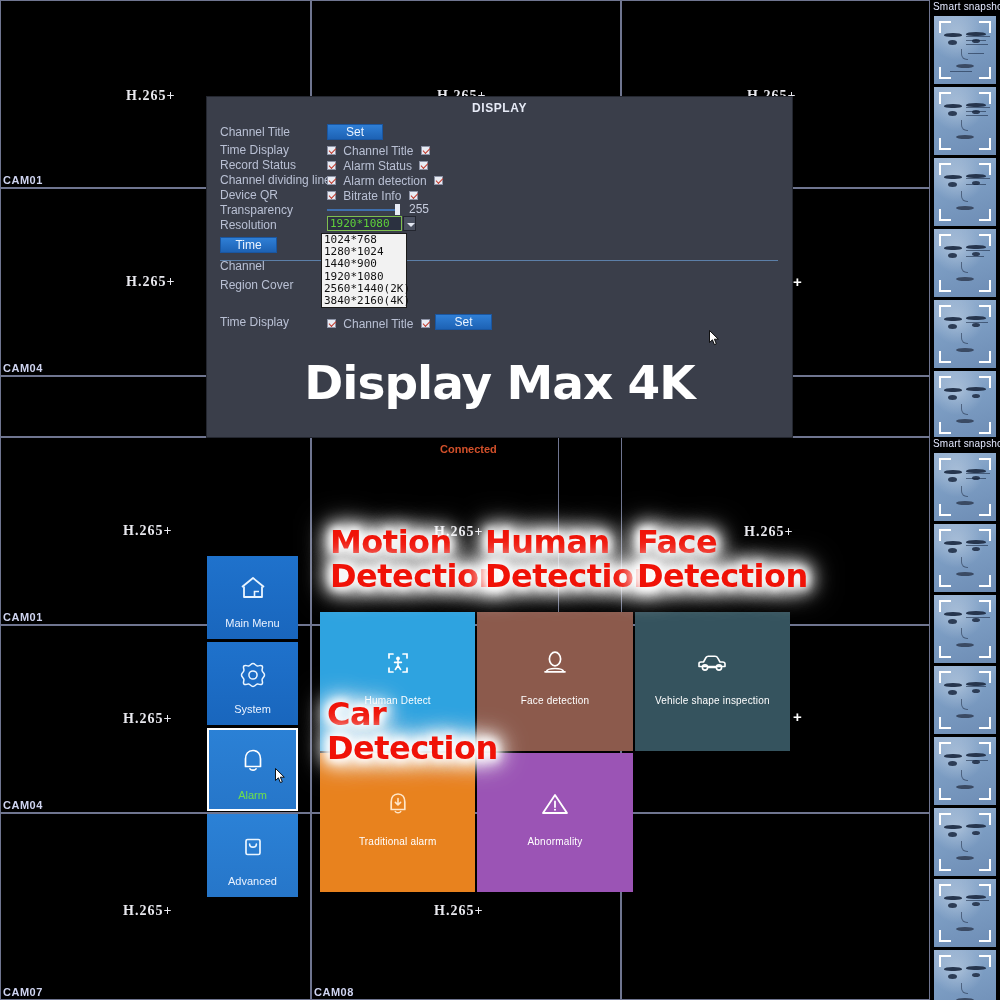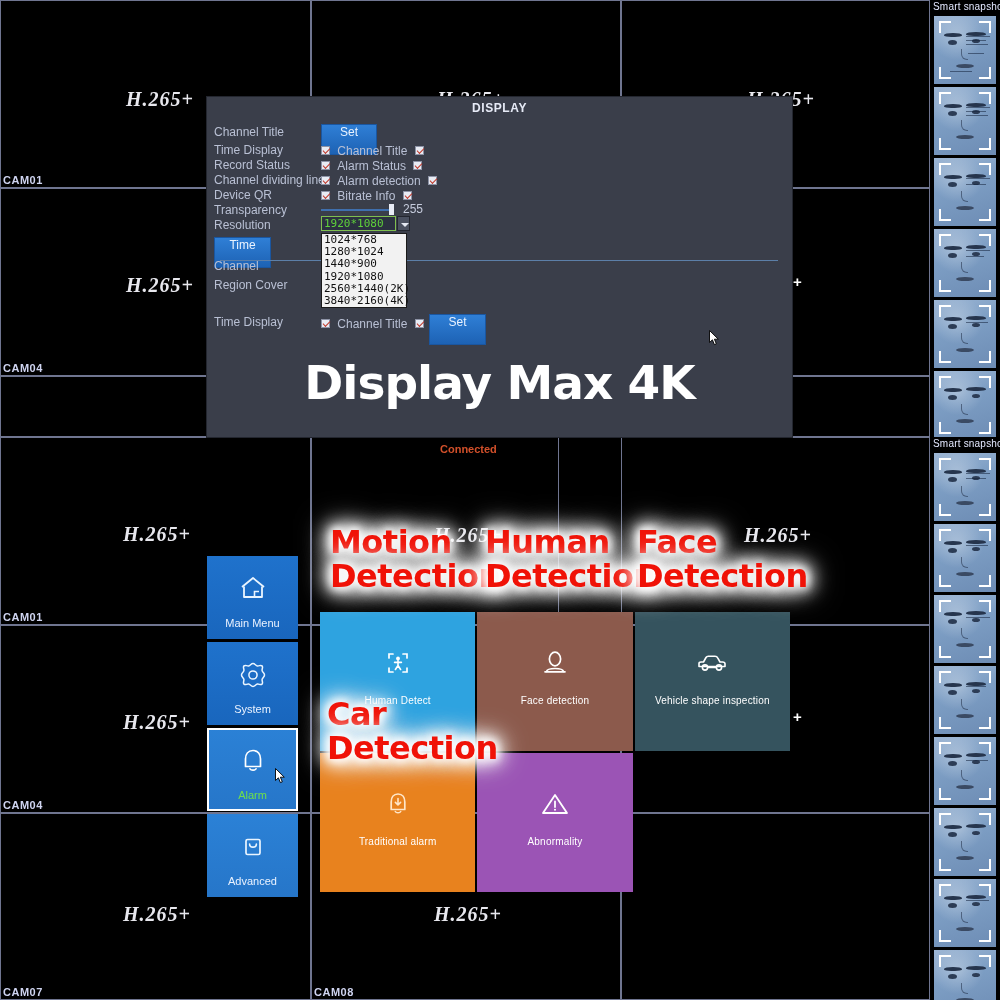--- a/index.html
+++ b/index.html
@@ -19,23 +19,22 @@
   .cell {
     position: absolute;
     background: #000;
     border: 1px solid #6f7590;
     overflow: hidden;
   }
   .cell .codec {
     position: absolute;
     color: #e8e8ee;
     font-family: "Liberation Serif", serif;
-    font-style: italic;
     font-weight: bold;
-    font-size: 20px;
+    font-size: 14px;
     letter-spacing: 1px;
     white-space: nowrap;
     text-shadow: 0 0 2px #000;
   }
   .cell .camlabel {
     position: absolute;
     left: 2px; bottom: 1px;
     color: #cfd4f0;
     font-size: 11px;
     font-weight: bold;
@@ -115,35 +114,35 @@
     font-size: 12px;
   }
   #display-dialog .dlg-title {
     position: absolute; left: 0; top: 4px; width: 100%;
     text-align: center;
     color: #e6eaf6;
     font-size: 12px;
     font-weight: bold;
     letter-spacing: .6px;
   }
-  .dlg-body { position: absolute; left: 7px; top: 28px; width: 560px; }
+  .dlg-body { position: absolute; left: 13px; top: 28px; width: 560px; }
   .row { position: relative; height: 15px; margin-bottom: 0px; }
   .lbl {
     position: absolute; left: 0; top: 0;
     color: #b9c0d4; font-size: 12px; white-space: nowrap;
   }
   .btn-blue {
     display: inline-block;
     background: linear-gradient(#2f7fd6, #1d62b4);
     border: 1px solid #1a56a0;
     color: #eaf3ff;
     font-size: 12px;
     text-align: center;
     line-height: 14px;
-    height: 31px;
+    height: 16px;
     white-space: nowrap;
   }
   .cb {
     display: inline-block;
     width: 9px; height: 9px;
     background: #e9ecf4;
     border: 1px solid #8d93a6;
     position: relative;
     vertical-align: middle;
   }

